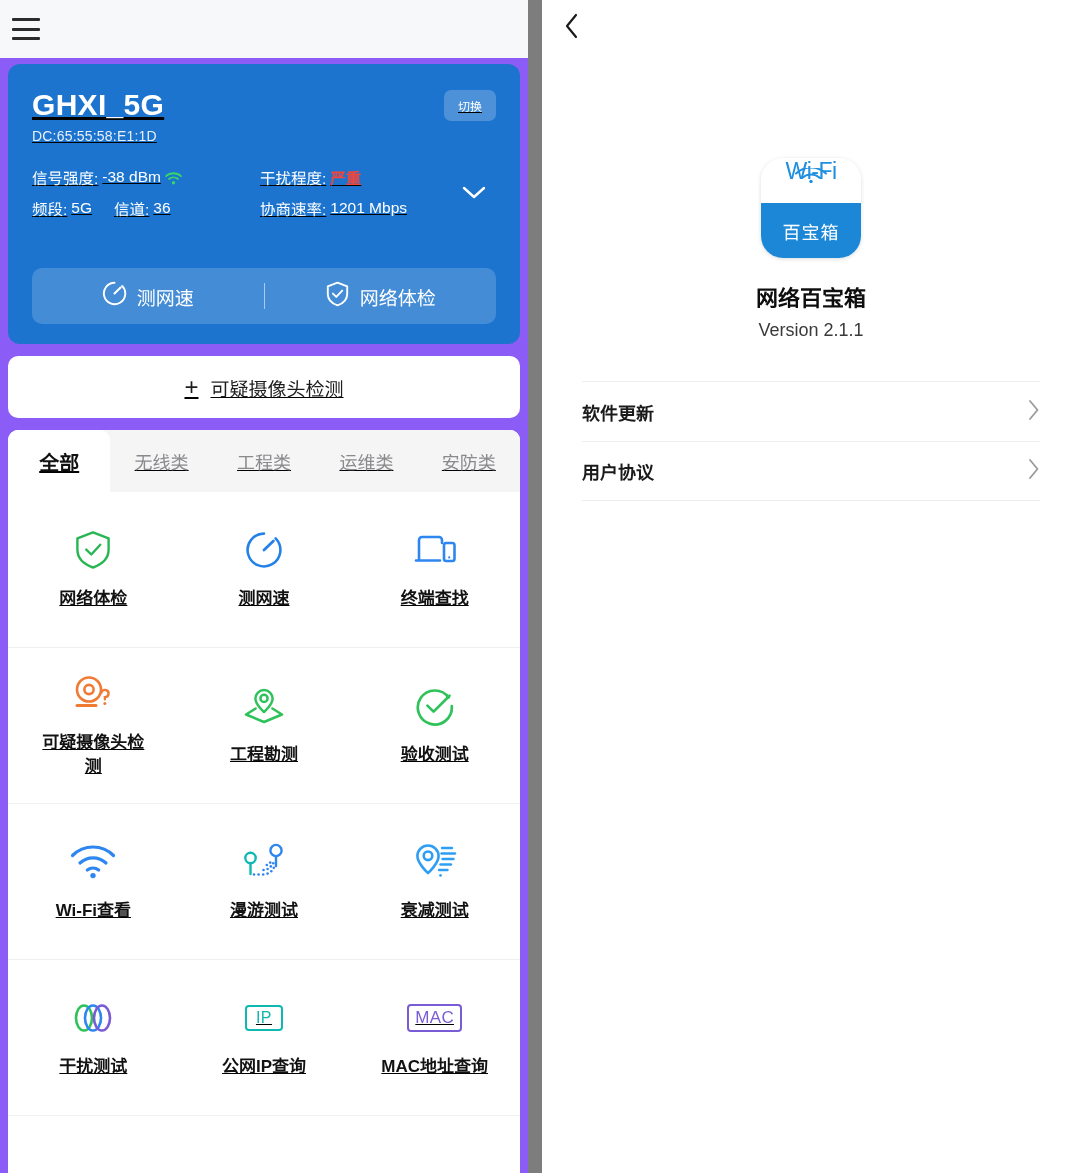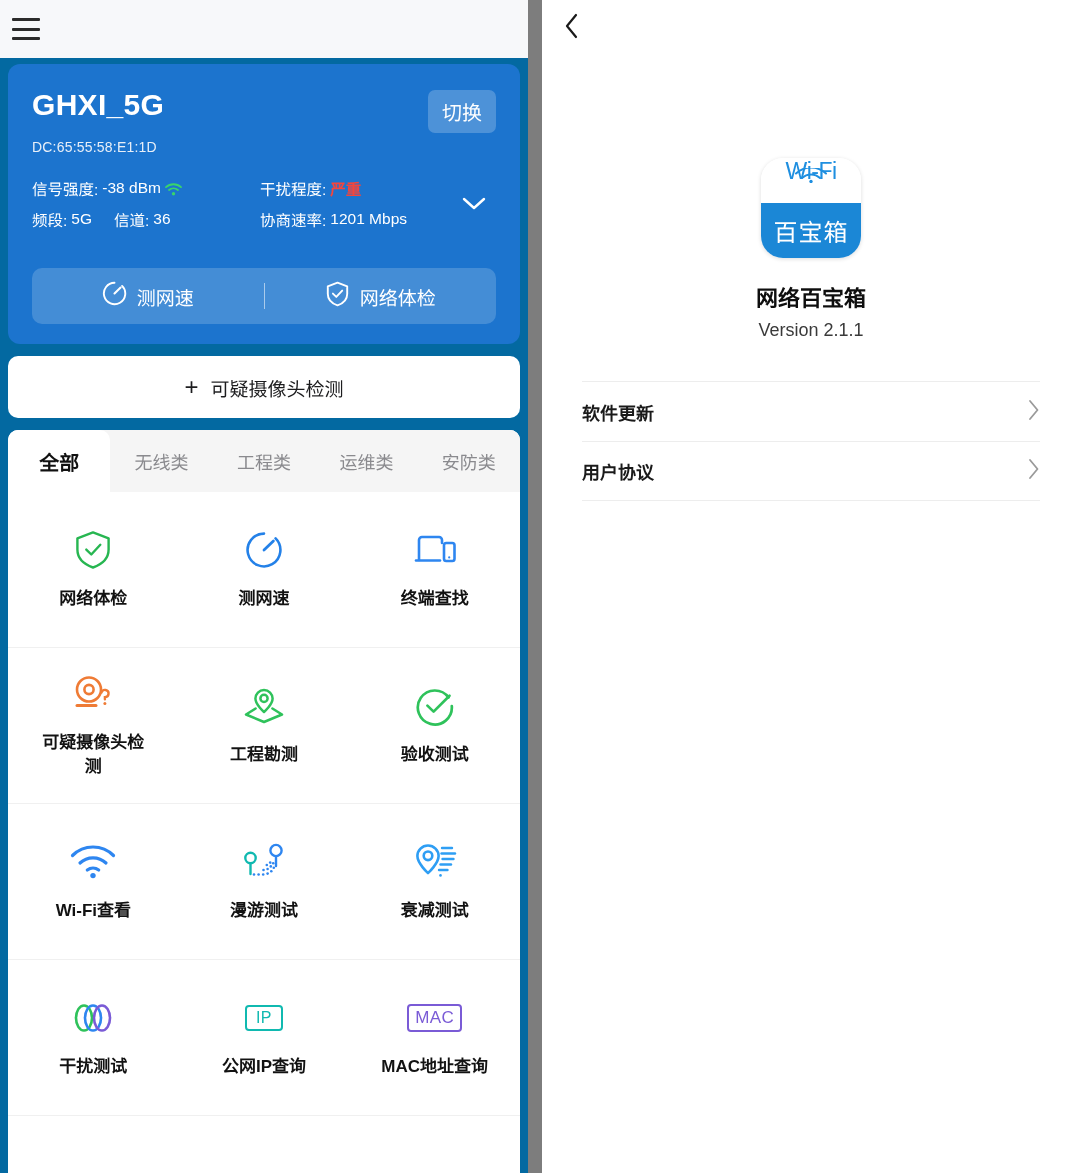--- a/index.html
+++ b/index.html
@@ -10,23 +10,24 @@
     font-family: "Liberation Sans", "DejaVu Sans", sans-serif;
     background: #ffffff;
     overflow: hidden;
   }
   #root { display: flex; width: 1080px; height: 1173px; }
 
   
   .left-pane {
     width: 528px;
     height: 1173px;
-    background: #0369a1;
+    background: #8b5cf6;
     overflow: hidden;
     position: relative;
+    text-decoration: underline;
   }
   .topbar {
     height: 58px;
     background: #f7f8fa;
     display: flex;
     align-items: center;
     padding-left: 12px;
   }
   .hamburger { width: 28px; height: 22px; display: flex; flex-direction: column; justify-content: space-between; cursor: pointer; }
   .hamburger span { display: block; height: 3px; background: #2b2b2b; border-radius: 1px; }
@@ -45,21 +46,21 @@
   .ssid {
     font-size: 30px;
     font-weight: bold;
     letter-spacing: 0.3px;
     line-height: 34px;
   }
   .switch-btn {
     background: rgba(255,255,255,0.22);
     border-radius: 7px;
     padding: 7px 14px;
-    font-size: 20px;
+    font-size: 12px;
     color: #ffffff;
     cursor: pointer;
     margin-top: 2px;
   }
   .bssid { font-size: 14px; margin-top: 6px; color: #e8eff8; letter-spacing: 0.2px; }
 
   .detail-grid {
     margin-top: 22px;
     display: grid;
     grid-template-columns: 228px 1fr 44px;
@@ -208,21 +209,21 @@
     color: #1f8fe0;
     font-size: 23px;
     font-weight: 500;
     letter-spacing: -0.5px;
   }
   .app-icon-bottom {
     height: 56px;
     background: #1b87d6;
     display: flex; align-items: center; justify-content: center;
     color: #ffffff;
-    font-size: 24px;
+    font-size: 18px;
     letter-spacing: 1px;
   }
   .app-name { margin-top: 22px; font-size: 22px; font-weight: bold; color: #0e0e0e; }
   .app-version { margin-top: 8px; font-size: 18px; color: #3a3a3a; }
 
   .menu-list { margin: 40px 40px 0 40px; }
   .menu-item {
     height: 60px;
     display: flex;
     align-items: center;

